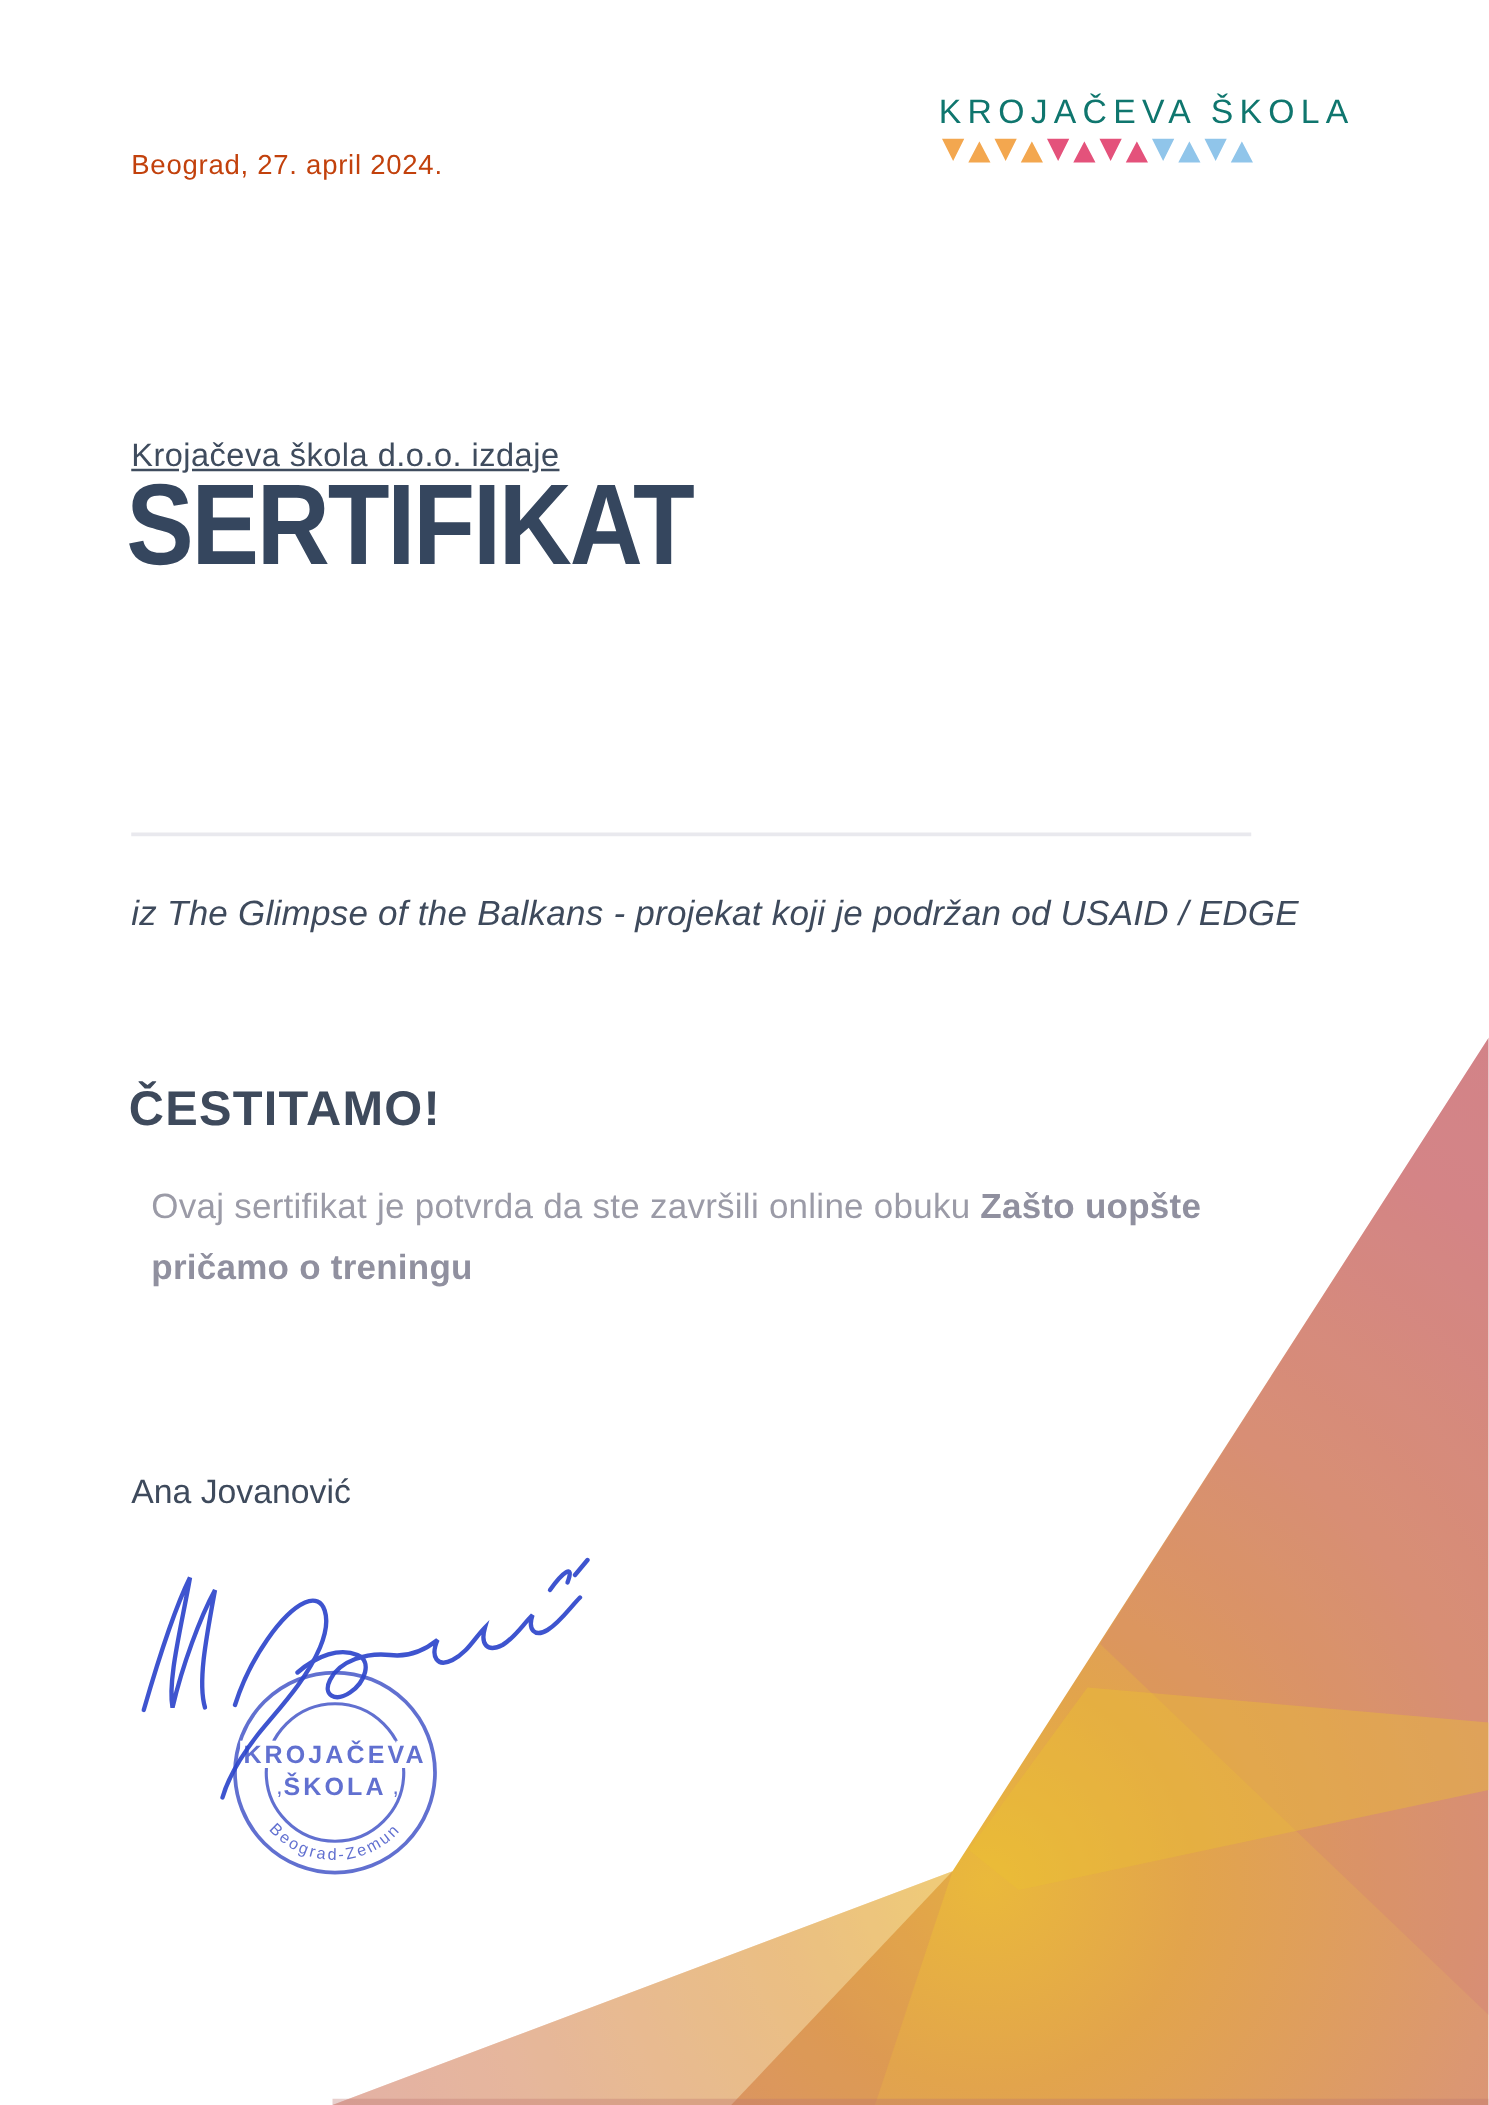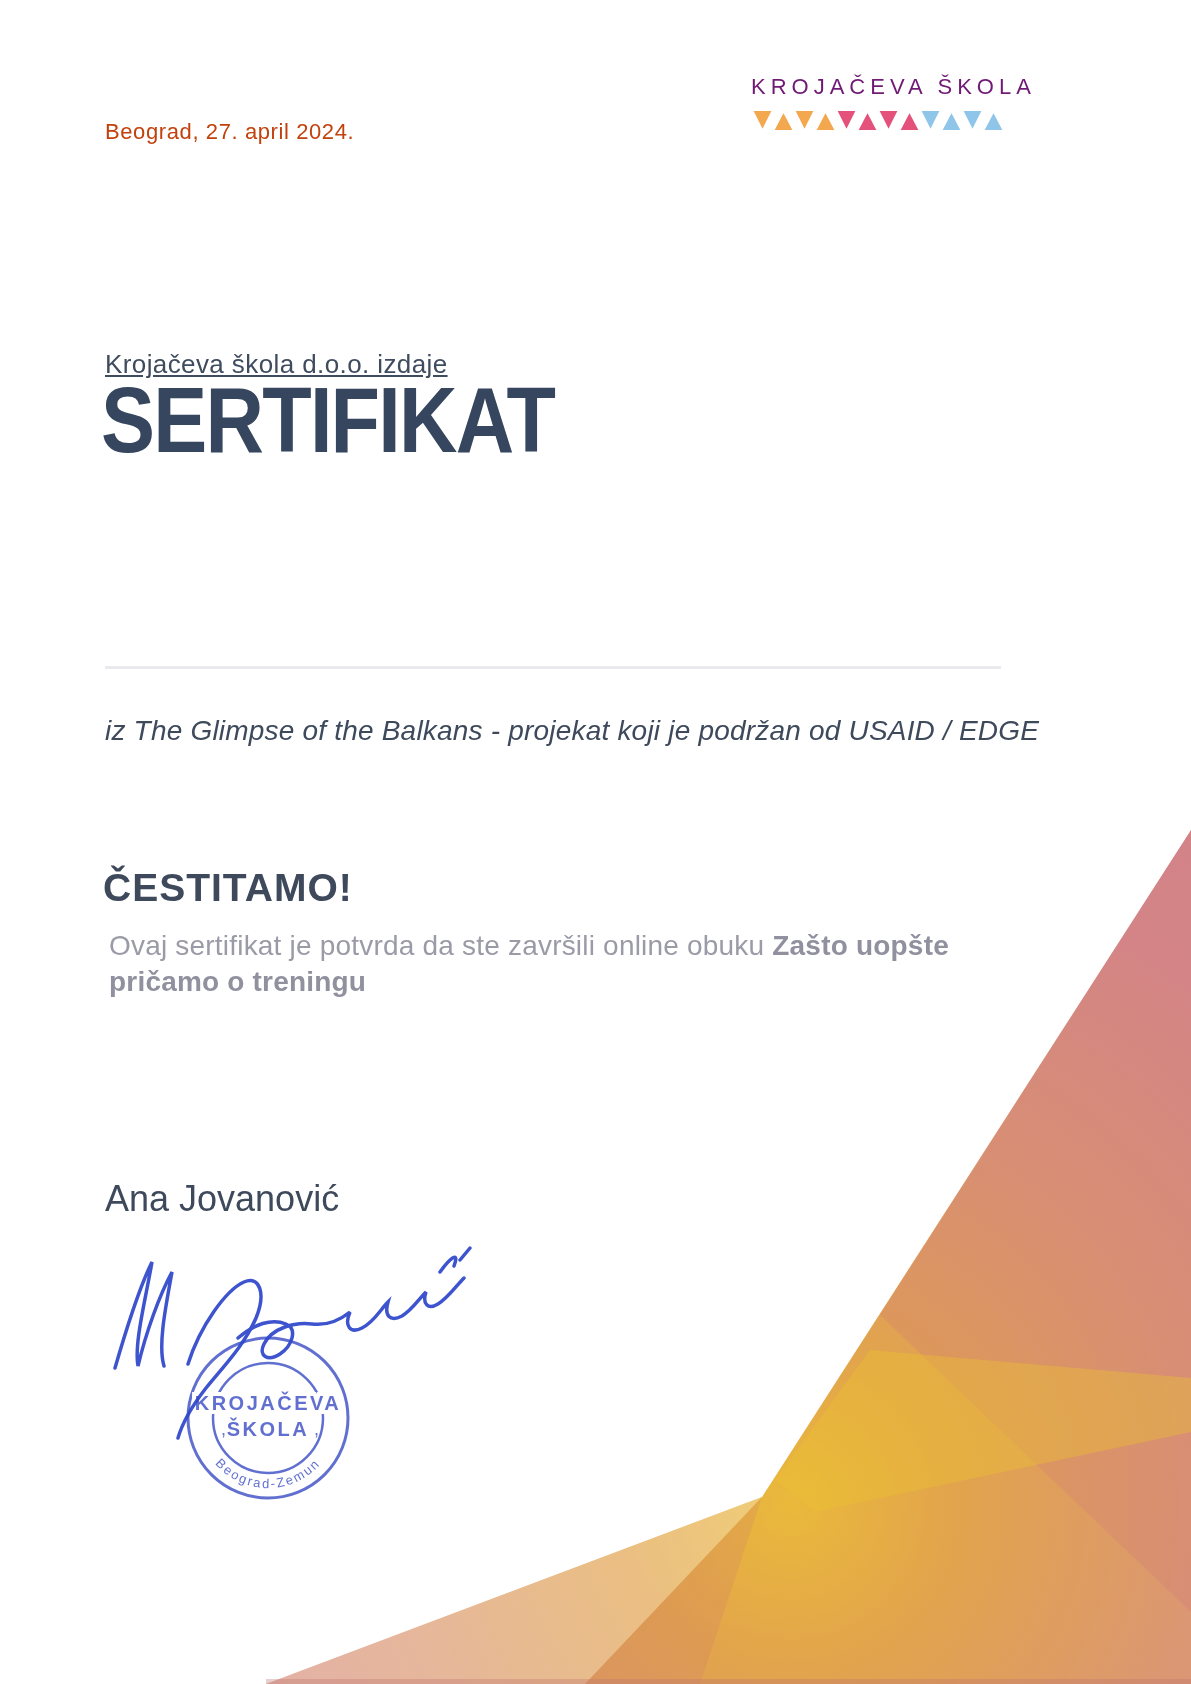--- a/index.html
+++ b/index.html
@@ -3,42 +3,42 @@
 <meta charset="utf-8">
 <style>
   html,body{margin:0;padding:0;background:#ffffff;}
   .page{position:relative;width:1191px;height:1684px;background:#ffffff;overflow:hidden;
         font-family:"Liberation Sans",sans-serif;}
   .deco{position:absolute;left:0;top:0;z-index:0;}
   .sigsvg{position:absolute;left:88px;top:1238px;z-index:2;}
 
   .date{position:absolute;left:105px;top:107px;font-size:22px;color:#c2410c;letter-spacing:.6px;z-index:1;margin-top:12px;}
 
-  .logo-text{position:absolute;left:751px;top:74px;font-size:22px;color:#701a75;
+  .logo-text{position:absolute;left:751px;top:74px;font-size:27px;color:#0f766e;
              letter-spacing:5px;font-weight:400;z-index:1;white-space:nowrap;text-align:center;}
   .logo-strip{position:absolute;left:752px;top:109px;z-index:1;}
 
   .issuer{position:absolute;left:105px;top:349px;font-size:26px;color:#3f4c5e;letter-spacing:.4px;z-index:1;text-decoration:underline;}
   .title{position:absolute;left:101px;top:368px;margin:0;font-size:92px;font-weight:700;
          color:#35465e;letter-spacing:-2px;transform:scaleX(.88);transform-origin:left top;z-index:1;}
 
   .name{position:absolute;left:107px;top:580px;font-size:58px;font-style:italic;
         font-family:"DejaVu Serif",serif;color:#3a4a63;word-spacing:24px;letter-spacing:1px;z-index:1;}
   .name-underline{position:absolute;left:105px;top:666px;width:896px;height:3px;background:#e9e9ee;z-index:1;}
 
   .origin{position:absolute;left:105px;top:703px;font-size:28px;font-style:italic;color:#3e4a5c;
           white-space:nowrap;letter-spacing:.2px;z-index:1;margin-top:12px;}
 
   .congrats{position:absolute;left:103px;top:866px;margin:0;font-size:39px;font-weight:600;
             color:#3e4a5c;letter-spacing:1px;z-index:1;}
-  .body{position:absolute;left:105px;top:924px;width:920px;margin:4px;font-size:28px;line-height:36px;
+  .body{position:absolute;left:105px;top:924px;width:920px;margin:16px;font-size:28px;line-height:49px;
         color:#9b9ba7;letter-spacing:.2px;z-index:1;}
   .body strong{font-weight:700;color:#90909f;}
 
-  .signer-name{position:absolute;left:105px;top:1178px;font-size:36px;font-weight:500;color:#3e4a5c;z-index:1;}
+  .signer-name{position:absolute;left:105px;top:1178px;font-size:27px;font-weight:500;color:#3e4a5c;z-index:1;}
   .signer-title{position:absolute;left:105px;top:1218px;font-size:25px;color:#9b9ba7;z-index:1;}
 
   .stamp-center{font-family:"Liberation Sans",sans-serif;font-weight:700;
                 paint-order:stroke;stroke:#ffffff;stroke-width:8px;}
 </style>
 </head>
 <body>
 
 <div class="page">
 

